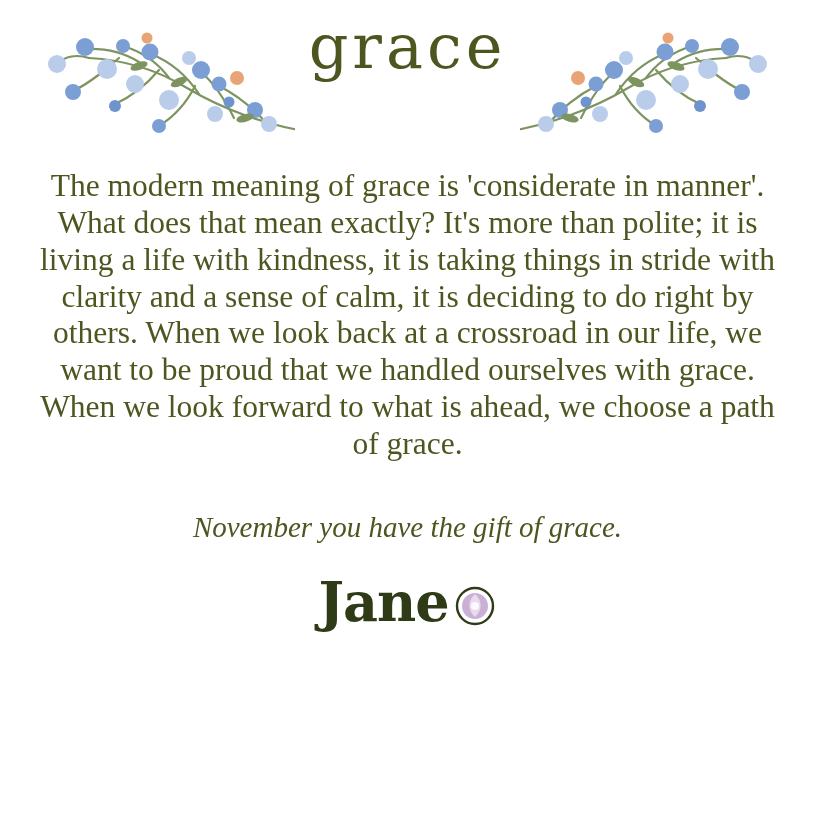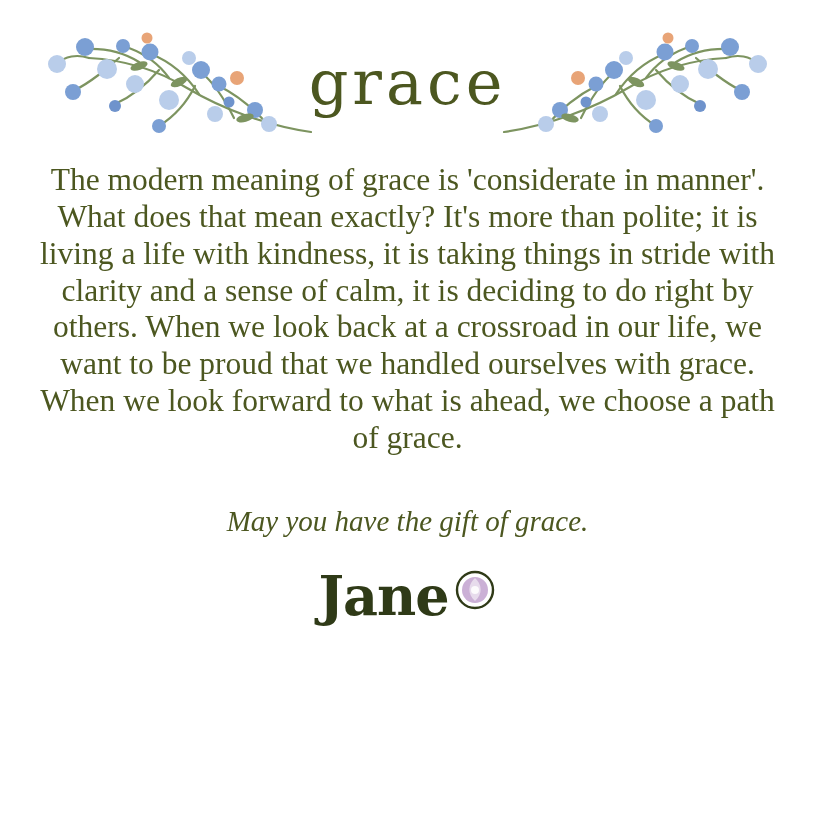--- a/index.html
+++ b/index.html
@@ -22,21 +22,20 @@
     flex-direction: column;
     align-items: center;
   }
 
   
   .header {
     position: relative;
     width: 813px;
     height: 150px;
     display: flex;
-    align-items: center;
     justify-content: center;
   }
   .floral {
     position: absolute;
     top: 14px;
     width: 300px;
     height: 130px;
   }
   .floral.left  { left: 18px; }
   .floral.right { right: 18px; }
@@ -59,34 +58,34 @@
     width: 760px;
     text-align: center;
     color: #4c5720;
   }
   .para {
     font-size: 31.5px;
     line-height: 1.17;
     margin: 0;
     padding: 0 4px;
   }
-  .para.p1 { margin-top: 12px; }
+  .para.p1 { margin-top: 18px; }
   .para.p2 { margin-top: 44px; }
   .closing {
     font-size: 29px;
     font-style: italic;
     margin-top: 48px;
     color: #4c5720;
   }
 
   
   .logo {
     margin-top: 26px;
     display: flex;
-    align-items: flex-start;
+    align-items: center;
     justify-content: center;
     gap: 4px;
   }
   .logo-word {
     font-family: "DejaVu Serif", serif;
     font-weight: bold;
     font-size: 54px;
     color: #2f3a17;
     letter-spacing: -1px;
   }
@@ -199,21 +198,21 @@
           <ellipse cx="226" cy="104" rx="9" ry="4" transform="rotate(-15 226 104)"></ellipse>
         </g>
       </g>
     </svg>
 
     <div class="title">grace</div>
   </div>
 
   <div class="body">
     <p class="para p1">The modern meaning of grace is 'considerate in manner'. What does that mean exactly? It's more than polite; it is living a life with kindness, it is taking things in stride with clarity and a sense of calm, it is deciding to do right by others. When we look back at a crossroad in our life, we want to be proud that we handled ourselves with grace. When we look forward to what is ahead, we choose a path of grace.</p>
-    <div class="closing">May you have the gift of grace.</div>
+    <div class="closing">November you have the gift of grace.</div>
   </div>
 
   <div class="logo">
     <span class="logo-word">Jane</span>
     <svg class="logo-mark" viewBox="0 0 40 44">
       <circle cx="20" cy="22" r="18" fill="none" stroke="#2f3a17" stroke-width="2.4"></circle>
       <circle cx="20" cy="22" r="13" fill="#cbb0d6"></circle>
       <path d="M20 10 C13 16 12 26 20 33 C28 26 27 16 20 10 Z" fill="#ffffff" opacity="0.55"></path>
       <circle cx="20" cy="22" r="4" fill="#ffffff" opacity="0.85"></circle>
     </svg>

